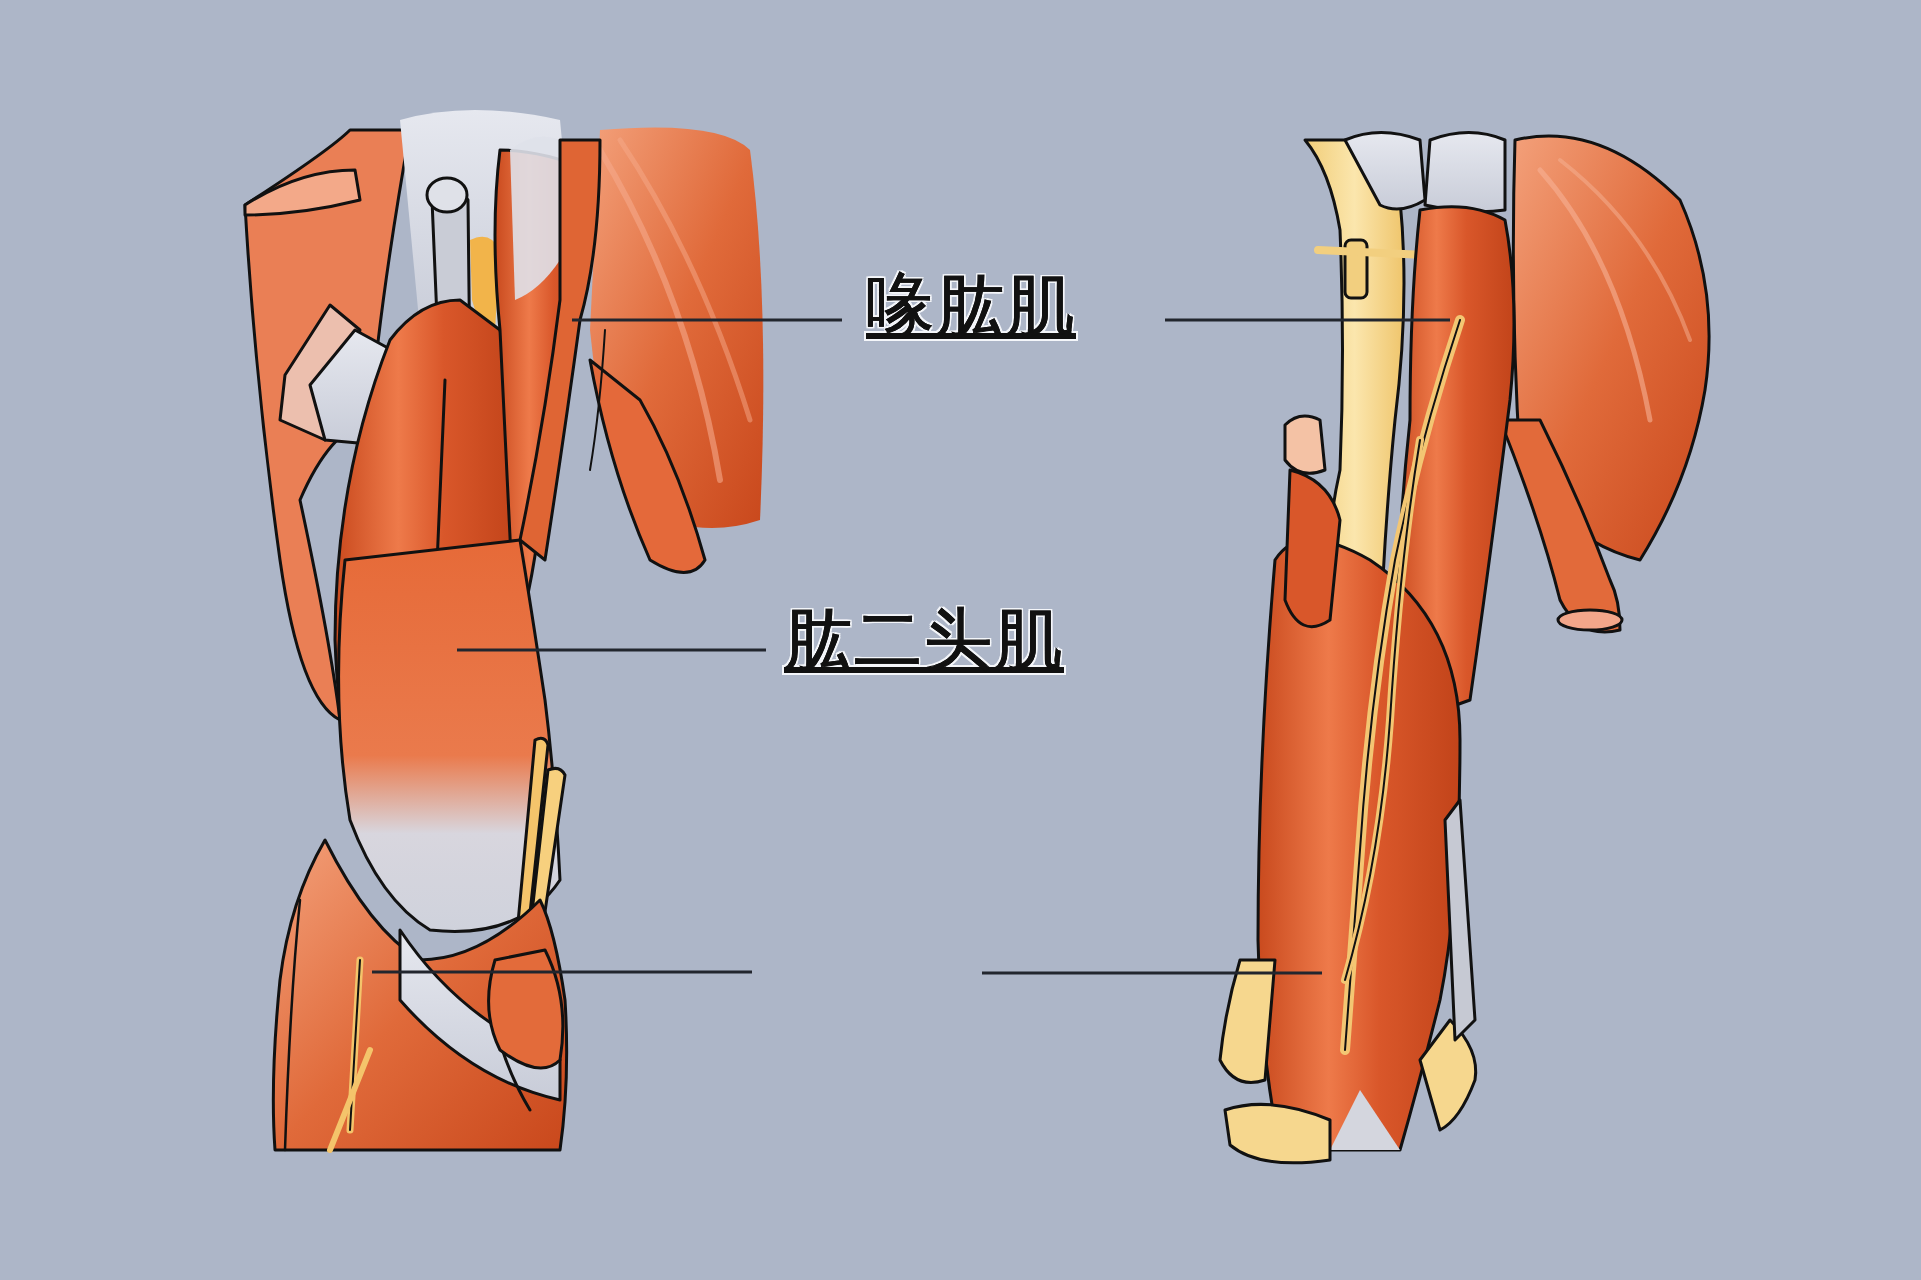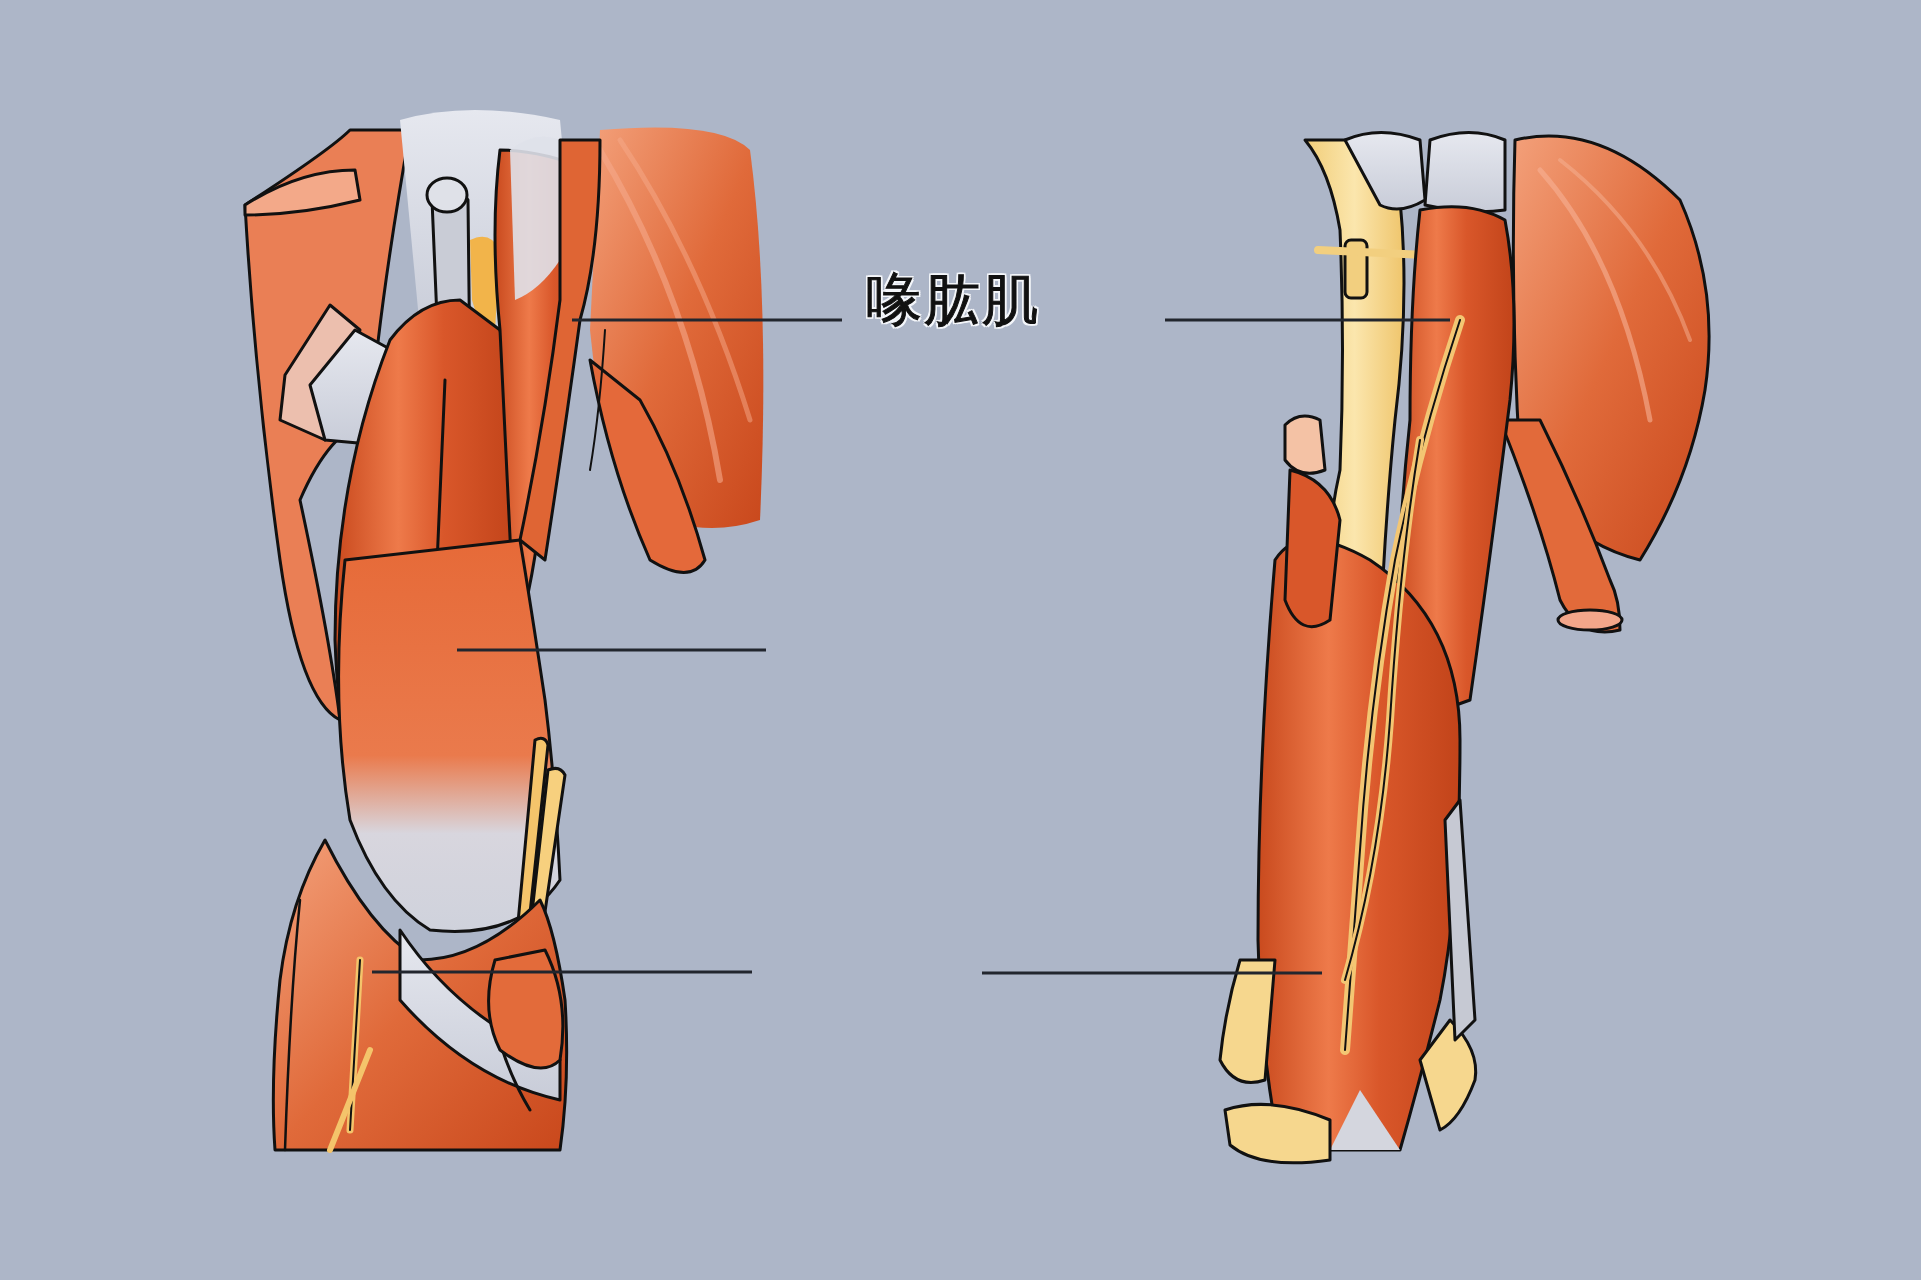--- a/index.html
+++ b/index.html
@@ -7,29 +7,30 @@
     width: 1921px; height: 1280px; overflow: hidden;
     background: #adb6c8;
     font-family: "DejaVu Sans", sans-serif;
     position: relative;
   }
   .canvas { position: absolute; left: 0; top: 0; width: 1921px; height: 1280px; }
   svg.art { position: absolute; left: 0; top: 0; }
   .label {
     position: absolute;
     font-family: "DejaVu Sans", sans-serif;
-    font-size: 56px;
+    font-size: 68px;
     line-height: 1;
     color: #111111;
     letter-spacing: 2px;
     white-space: nowrap;
     -webkit-text-stroke: 1px #111;
     text-shadow:
       2px 0 0 #f4f6fa, -2px 0 0 #f4f6fa, 0 2px 0 #f4f6fa, 0 -2px 0 #f4f6fa,
       2px 2px 0 #f4f6fa, -2px -2px 0 #f4f6fa, 2px -2px 0 #f4f6fa, -2px 2px 0 #f4f6fa;
+    text-decoration: underline;
   }
 </style>
 </head>
 <body>
 
 <div class="canvas">
 
   <svg class="art" width="1921" height="1280" viewBox="0 0 1921 1280">
     <defs>
       <linearGradient id="muscleV" x1="0" y1="0" x2="1" y2="0">
@@ -145,13 +146,14 @@
     <g stroke="#22262e" stroke-width="3">
       <line x1="572" y1="320" x2="842" y2="320"></line>
       <line x1="1165" y1="320" x2="1450" y2="320"></line>
       <line x1="457" y1="650" x2="766" y2="650"></line>
       <line x1="372" y1="972" x2="752" y2="972"></line>
       <line x1="982" y1="973" x2="1322" y2="973"></line>
     </g>
   </svg>
 
   <div class="label" style="left:866px; top:272px;">喙肱肌</div>
+  <div class="label" style="left:784px; top:606px;">肱二头肌</div>
 </div>
 
 </body></html>

